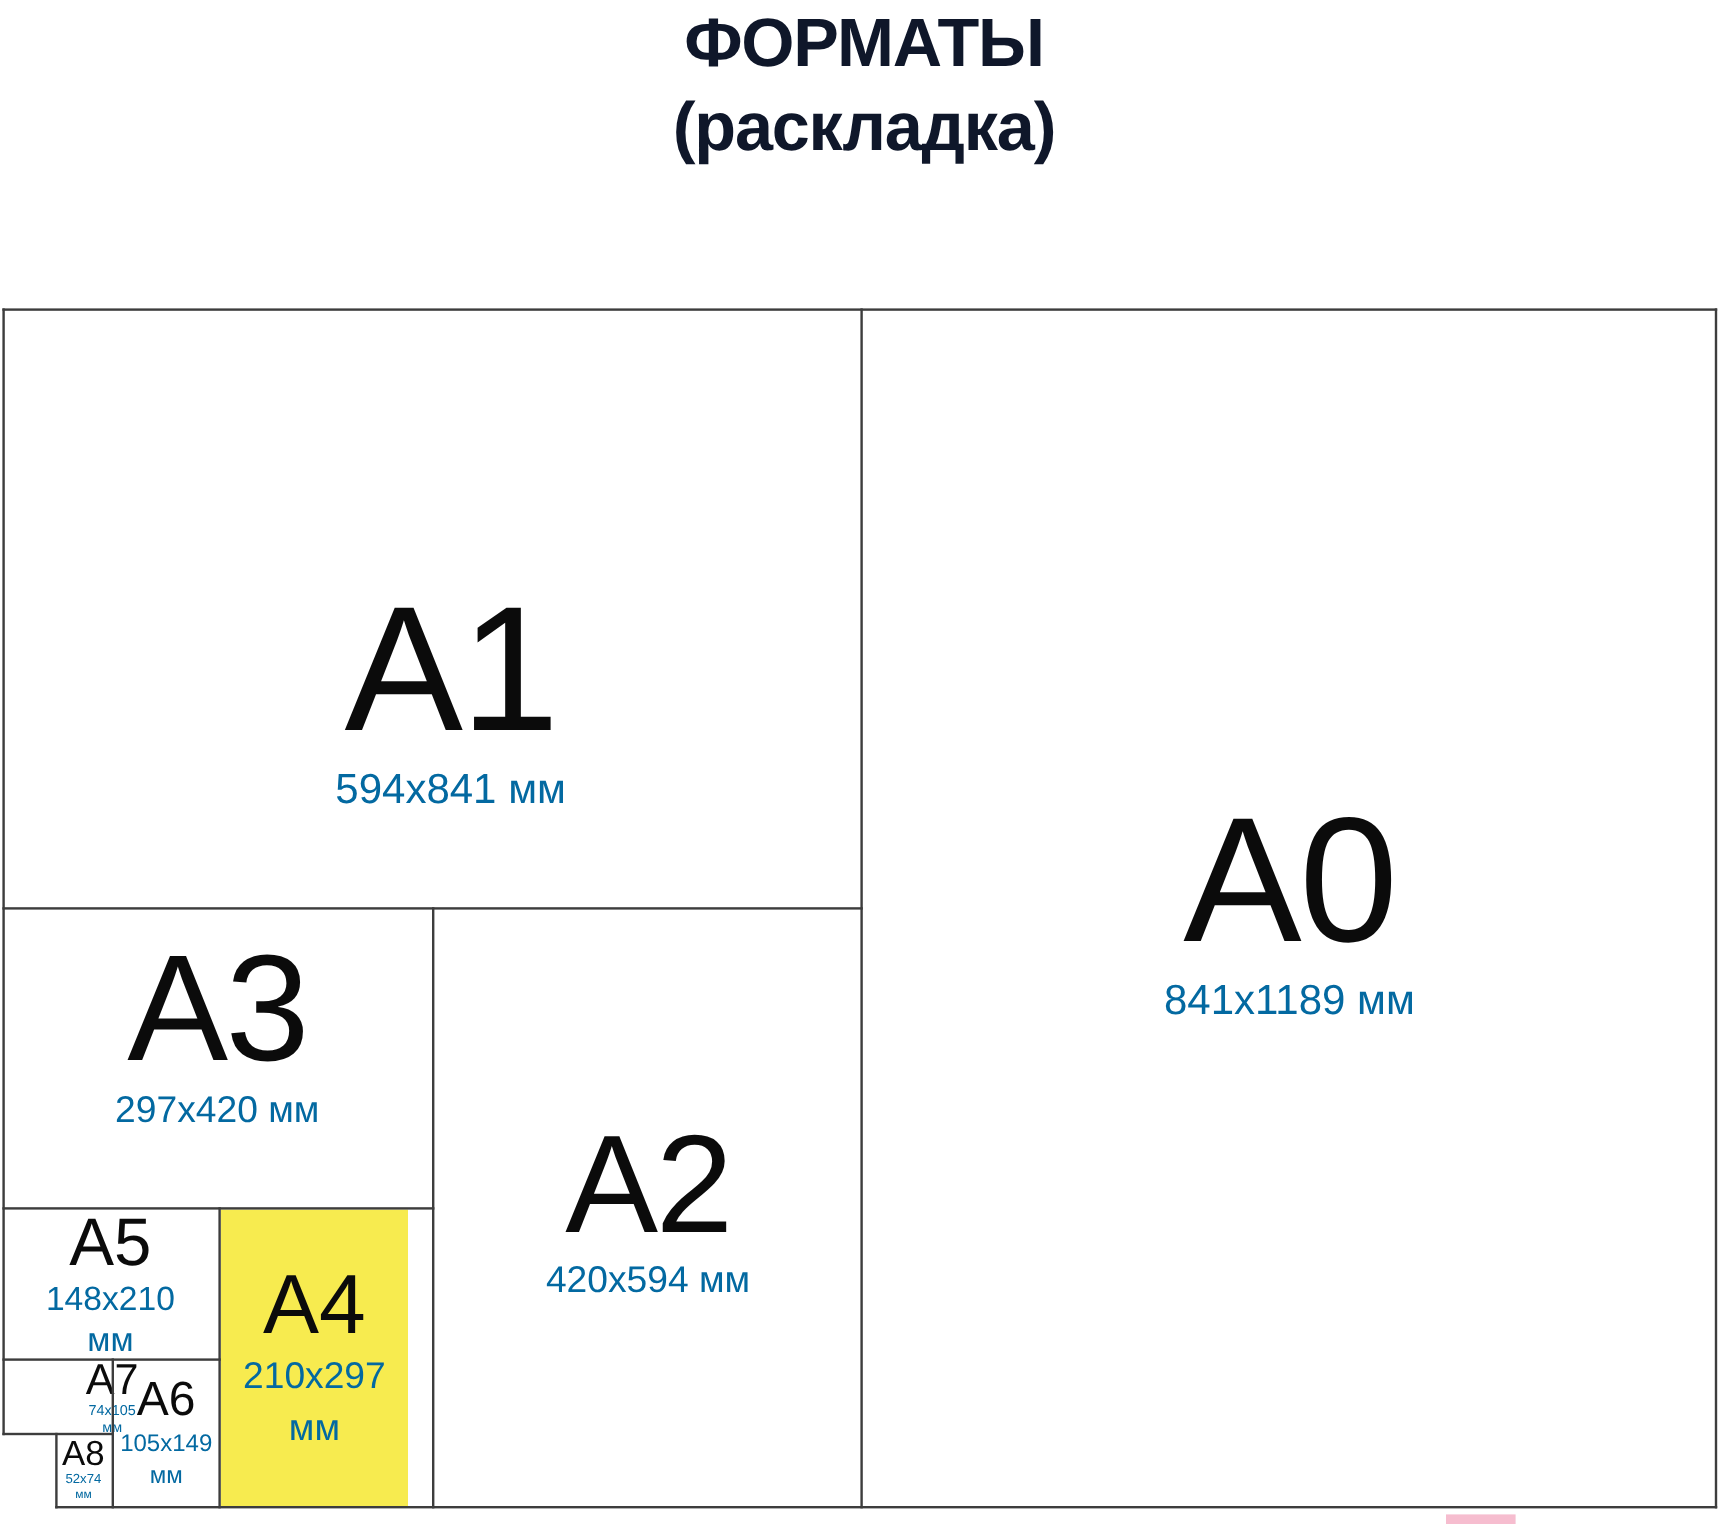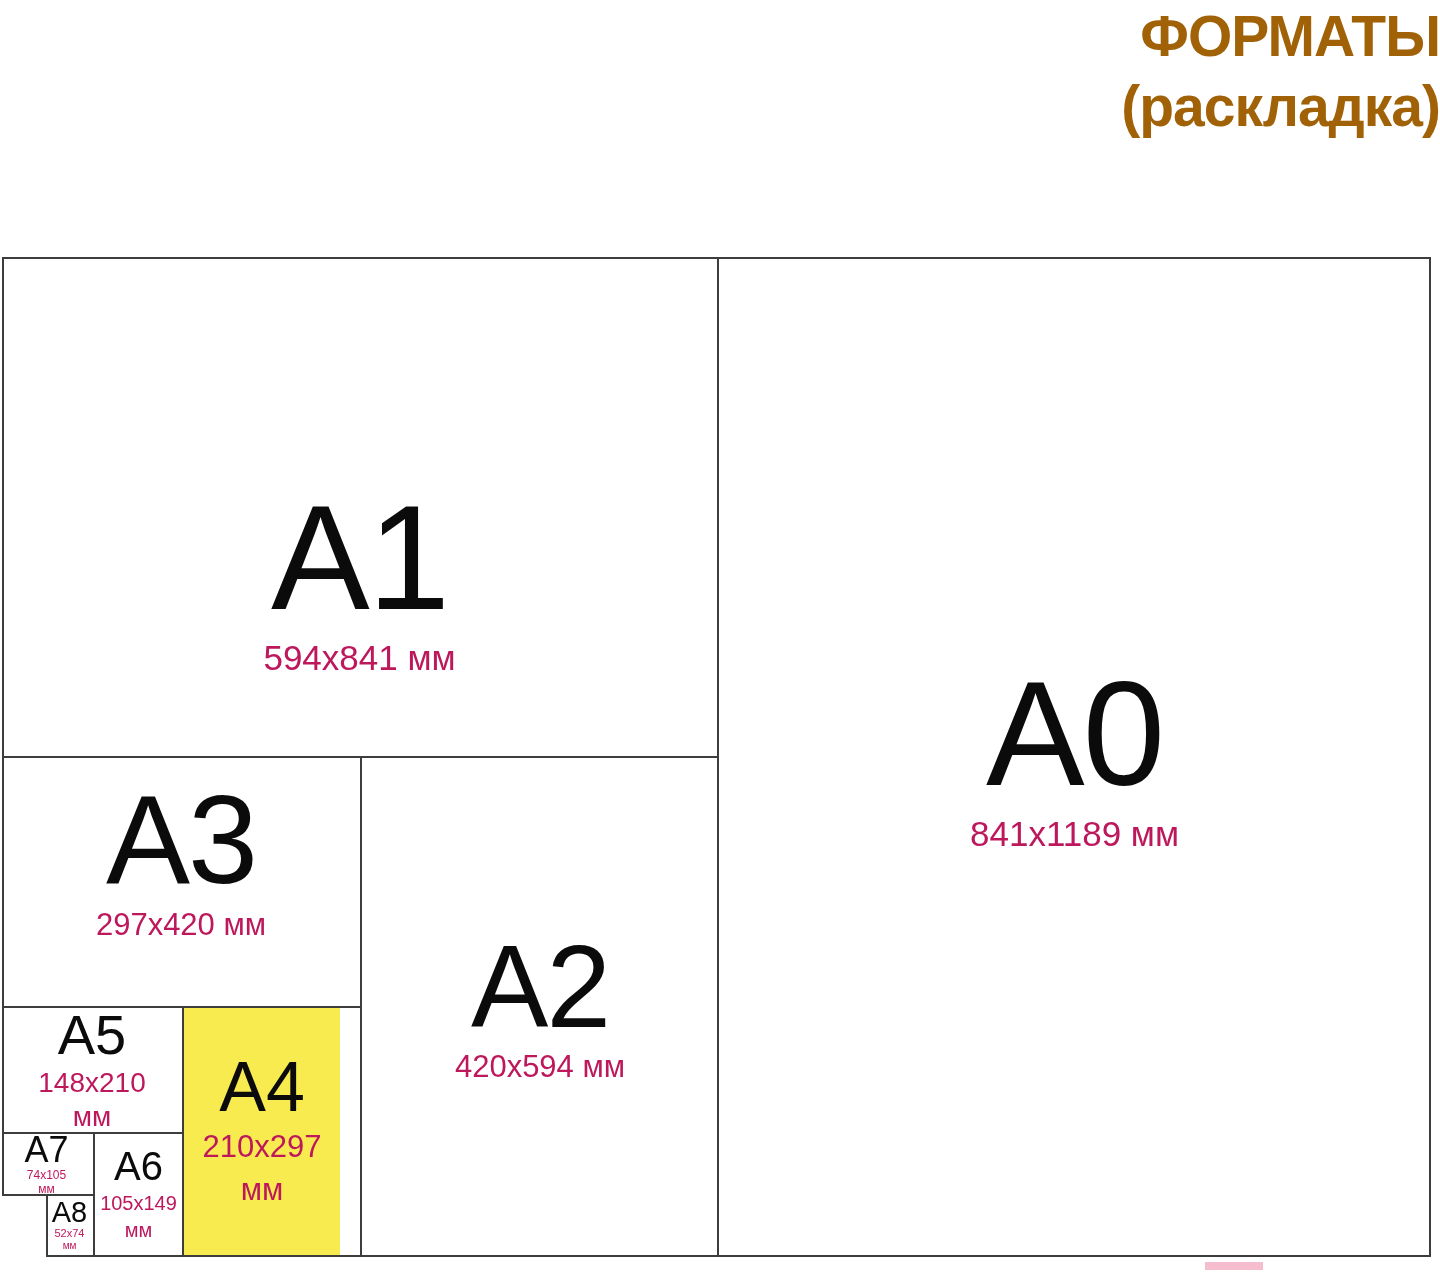--- a/index.html
+++ b/index.html
@@ -7,23 +7,23 @@
     width:1440px;height:1272px;
     background:#ffffff;
     font-family:"Liberation Sans", sans-serif;
     color:#111;
     position:relative;
     overflow:hidden;
   }
   
   .diagram-title{
     position:absolute;left:0;right:0;top:2px;
-    text-align:right;
+    text-align:center;
     font-size:57px;font-weight:bold;line-height:1.22;
-    letter-spacing:-1px;color:#a16207;
+    letter-spacing:-1px;color:#0f172a;
   }
   
   .line{position:absolute;background:#3d3d3d;z-index:3;}
   .ln-top{left:2px;top:257px;width:1429px;height:2px;}
   .ln-right{left:1429px;top:257px;width:2px;height:1000px;}
   .ln-bottom{left:46px;top:1255px;width:1385px;height:2px;}
   .ln-left{left:2px;top:257px;width:2px;height:939px;}
   .ln-mid{left:717px;top:257px;width:2px;height:1000px;}
   .ln-a1-bottom{left:2px;top:756px;width:717px;height:2px;}
   .ln-a3a2{left:360px;top:756px;width:2px;height:501px;}
@@ -34,23 +34,23 @@
   .ln-a7-bottom{left:2px;top:1194px;width:93px;height:2px;}
   .ln-a8-left{left:46px;top:1194px;width:2px;height:63px;}
   
   .cell{
     position:absolute;z-index:2;
     display:flex;flex-direction:column;
     align-items:center;justify-content:center;
     text-align:center;
   }
   .fmt-label{font-weight:400;color:#0b0b0b;white-space:nowrap;}
-  .fmt-dims,.d1,.d2{color:#be185d;white-space:nowrap;}
+  .fmt-dims,.d1,.d2{color:#0369a1;white-space:nowrap;}
 
-  .c-a1{left:2px;top:259px;width:715px;height:643px;}
+  .c-a1{left:2px;top:259px;width:715px;height:643px;padding-left:16px;}
   .c-a1 .fmt-label{font-size:148px;line-height:1;letter-spacing:-2px;}
   .c-a1 .fmt-dims{font-size:35px;margin-top:6px;}
 
   .c-a0{left:719px;top:259px;width:711px;height:996px;justify-content:center;}
   .c-a0 .fmt-label{font-size:148px;line-height:1;letter-spacing:-2px;}
   .c-a0 .fmt-dims{font-size:35px;margin-top:6px;}
 
   .c-a3{left:2px;top:758px;width:358px;height:204px;}
   .c-a3 .fmt-label{font-size:126px;line-height:1;letter-spacing:-2px;}
   .c-a3 .fmt-dims{font-size:31px;margin-top:4px;}
@@ -62,21 +62,21 @@
   .c-a5{left:2px;top:1008px;width:180px;height:124px;}
   .c-a5 .fmt-label{font-size:56px;line-height:1;}
   .c-a5 .d1,.c-a5 .d2{font-size:28px;line-height:1.18;}
   .c-a5 .d1{margin-top:3px;}
 
   .c-a4{left:184px;top:1008px;width:156px;height:247px;background:#f7eb4f;}
   .c-a4 .fmt-label{font-size:70px;line-height:1;}
   .c-a4 .d1,.c-a4 .d2{font-size:31px;line-height:1.38;}
   .c-a4 .d1{margin-top:4px;}
 
-  .c-a7{left:2px;top:1135px;width:89px;height:59px;}
+  .c-a7{left:2px;top:1135px;width:89px;height:59px;padding-left:47px;}
   .c-a7 .fmt-label{font-size:36px;line-height:0.95;}
   .c-a7 .d1{font-size:12px;line-height:1.15;margin-top:2px;text-align:right;}
   .c-a7 .d2{font-size:12px;line-height:1.15;}
 
   .c-a6{left:95px;top:1135px;width:87px;height:120px;}
   .c-a6 .fmt-label{font-size:40px;line-height:1;}
   .c-a6 .d1,.c-a6 .d2{font-size:20px;line-height:1.35;}
   .c-a6 .d1{margin-top:4px;}
 
   .c-a8{left:48px;top:1196px;width:43px;height:59px;}

